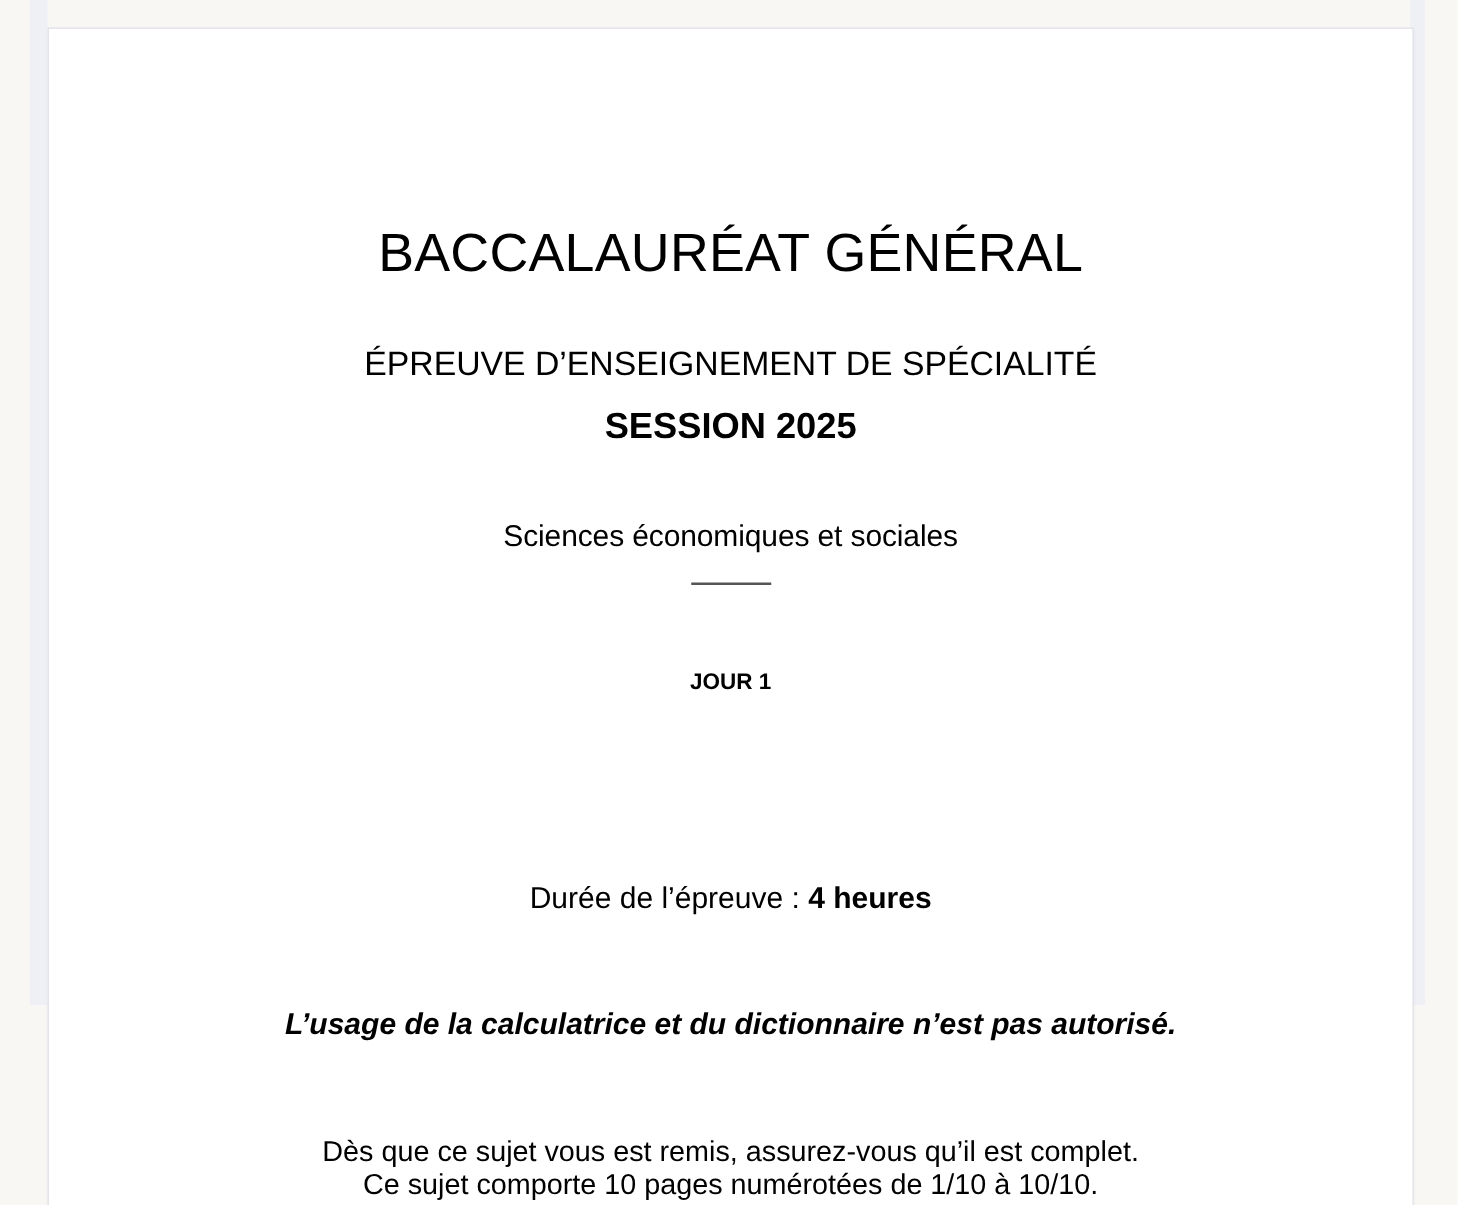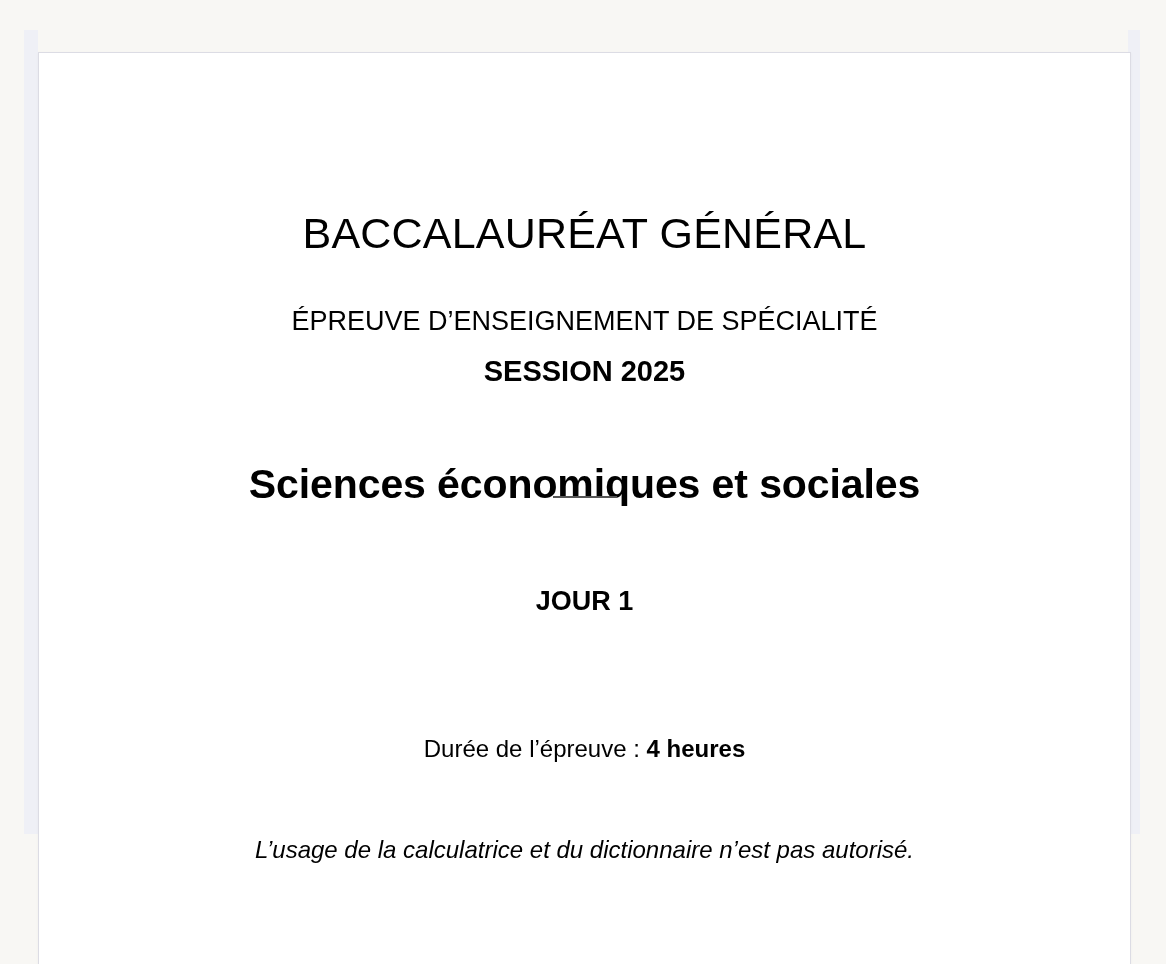--- a/index.html
+++ b/index.html
@@ -17,21 +17,20 @@
     overflow: hidden;
   }
 
   
   .viewer {
     position: relative;
     width: 1166px;
     height: 804px;
     background: #f8f7f4;
     box-sizing: border-box;
-    margin-top: 30px;
   }
 
   
   .gutter {
     position: absolute;
     top: 0;
     bottom: 0;
     width: 14px;
     background: #eff0f6;
   }
@@ -90,43 +89,43 @@
     font-size: 29px;
     font-weight: 700;
     line-height: 1.2;
   }
 
   .discipline {
     position: absolute;
     left: 0;
     right: 0;
     top: 373px;
-    font-size: 41px;
-    font-weight: 700;
+    font-size: 24px;
+    font-weight: 400;
     letter-spacing: -0.1px;
     line-height: 1.2;
   }
 
   .rule {
     position: absolute;
     left: 50%;
     top: 435px;
     width: 64px;
     margin-left: -32px;
     height: 0;
     border: 0;
     border-top: 2px solid #555555;
   }
 
   .day {
     position: absolute;
     left: 0;
     right: 0;
-    top: 532px;
-    font-size: 27px;
+    top: 512px;
+    font-size: 18px;
     font-weight: 700;
     line-height: 1.2;
   }
 
   .duration {
     position: absolute;
     left: 0;
     right: 0;
     top: 682px;
     font-size: 24px;
@@ -135,21 +134,21 @@
   }
   .duration .value { font-weight: 700; }
 
   .notice {
     position: absolute;
     left: 0;
     right: 0;
     top: 783px;
     font-size: 24px;
     font-style: italic;
-    font-weight: 400;
+    font-weight: 700;
     line-height: 1.2;
   }
 
   .completeness {
     position: absolute;
     left: 0;
     right: 0;
     top: 885px;
     font-size: 23px;
     font-weight: 400;
@@ -179,16 +178,20 @@
       <hr class="rule">
 
       <div class="day">JOUR 1</div>
 
       <div class="duration">
         <span class="label">Durée de l’épreuve : </span><span class="value">4 heures</span>
       </div>
 
       <div class="notice">L’usage de la calculatrice et du dictionnaire n’est pas autorisé.</div>
 
+      <div class="completeness">
+        <span class="line">Dès que ce sujet vous est remis, assurez-vous qu’il est complet.</span>
+        <span class="line">Ce sujet comporte 10 pages numérotées de 1/10 à 10/10.</span>
+      </div>
 
     </div>
   </div>
 </div>
 
 </body></html>

